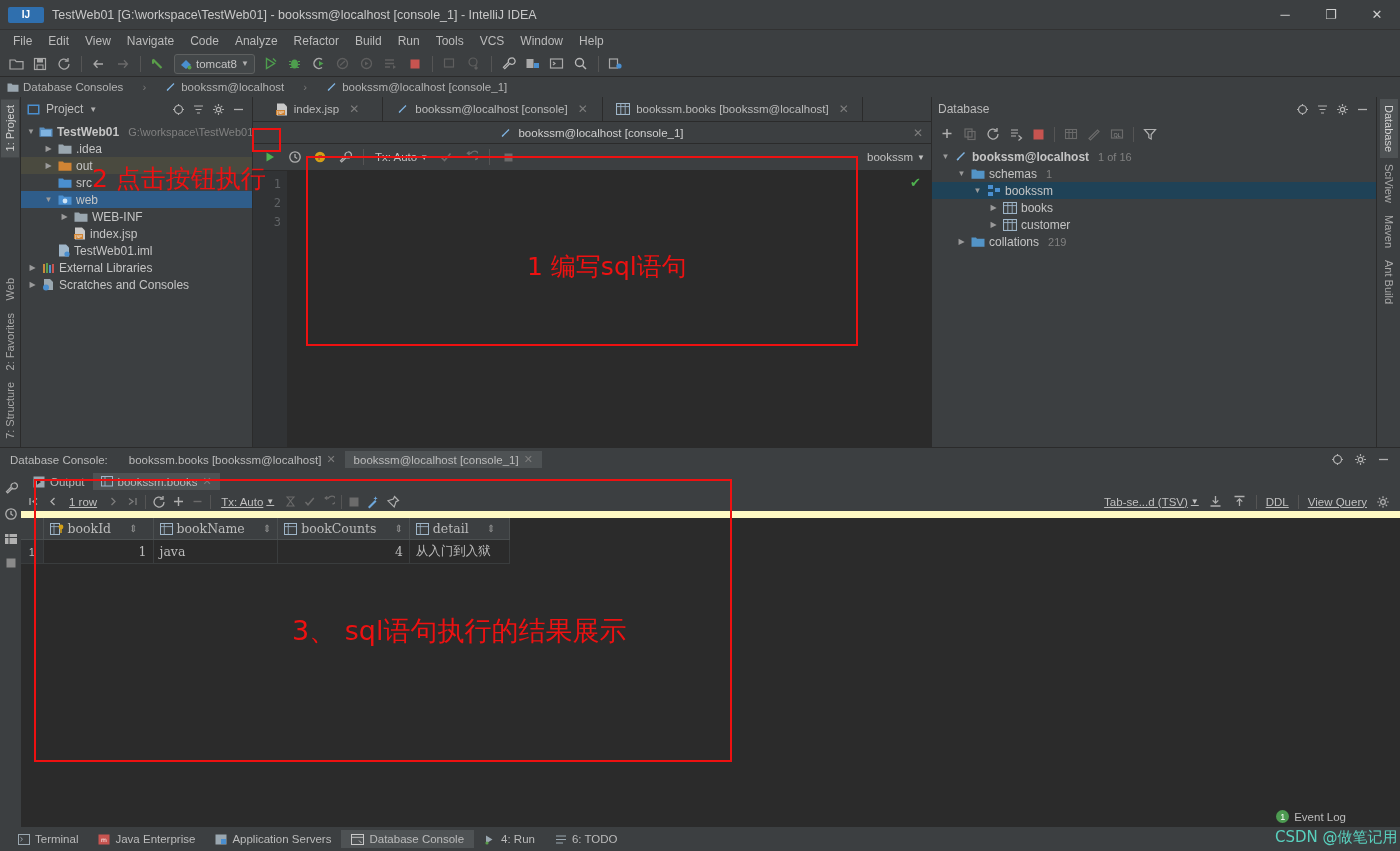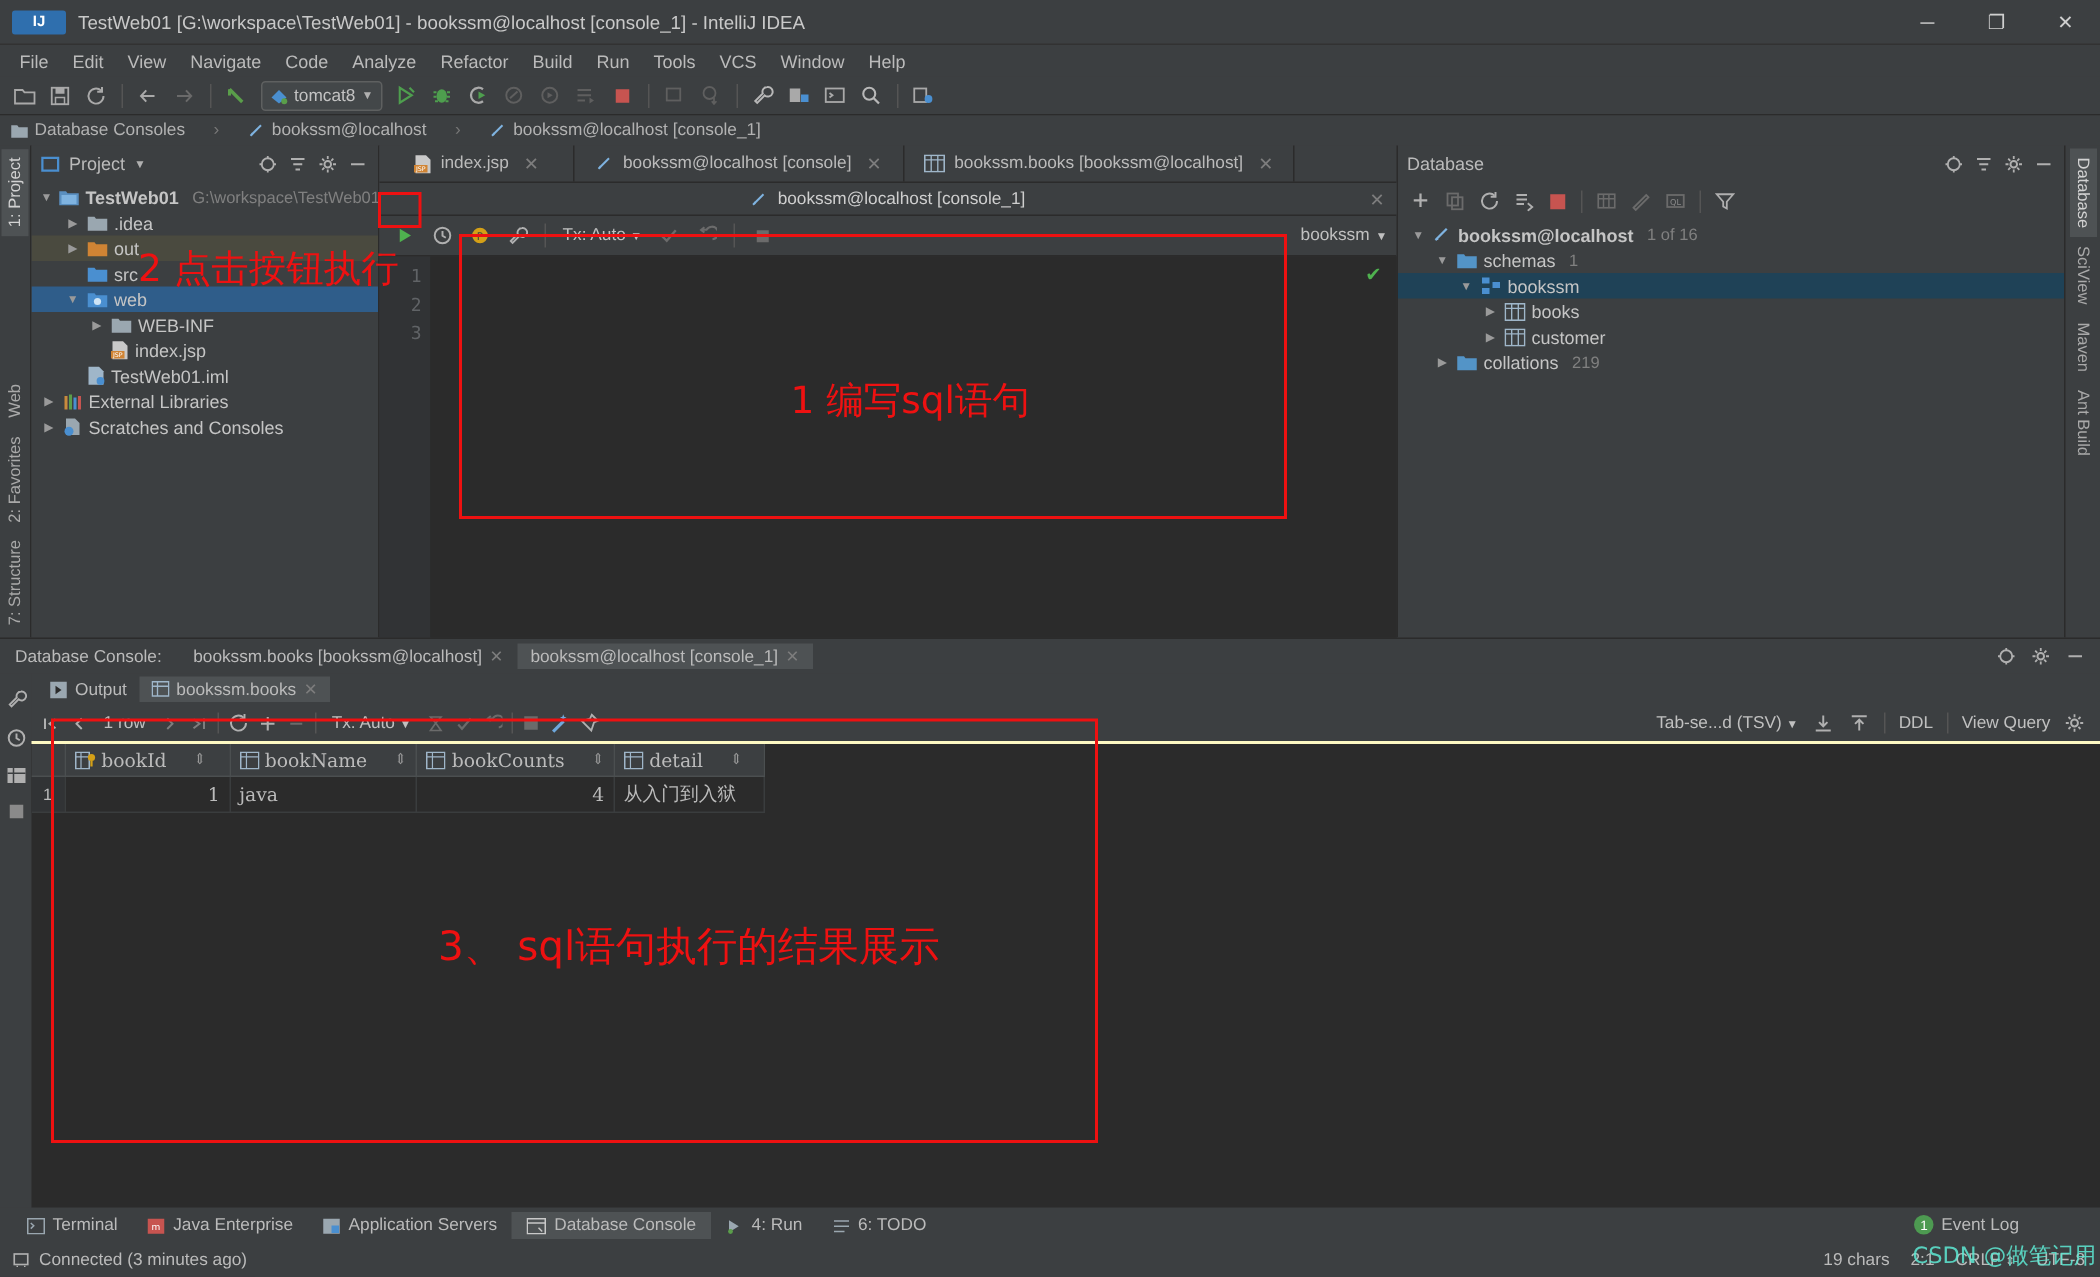--- a/index.html
+++ b/index.html
@@ -94,21 +94,21 @@
   .bwhdr{ height:23px; display:flex; align-items:center; padding-left:10px; gap:0px; font-size:11.5px;}
   .bwhdr .lbl{ color:#bbbbbb; margin-right:12px;}
   .bwtab{ display:flex; align-items:center; gap:5px; padding:2px 9px; color:#bbbbbb;}
   .bwhdr .acts{ margin-left:auto; display:flex; gap:10px; padding-right:10px; align-items:center;}
   .bwbody{ flex:1; display:flex; min-height:0; }
   .bwleftstrip{ width:21px; background:#3c3f41; display:flex; flex-direction:column; align-items:center; gap:12px; padding-top:10px;}
   .bwmain{ flex:1; display:flex; flex-direction:column; min-width:0; position:relative;}
   .subbar{ height:21px; display:flex; align-items:center; gap:0; padding-left:4px; background:#3c3f41;}
   .outtab{ display:flex; align-items:center; gap:5px; padding:2px 8px; font-size:11.5px; color:#bbbbbb;}
   .outtab.active{ background:#4e5254; }
-  .gridbar{ height:26px; display:flex; align-items:center; gap:6px; padding:0 6px; background:#3c3f41; border-bottom:2px solid #fef9c3;}
+  .gridbar{ height:26px; display:flex; align-items:center; gap:6px; padding:0 6px; background:#3c3f41; border-bottom:7px solid #fef9c3;text-decoration:underline;}
   .gridbar .right{ margin-left:auto; display:flex; align-items:center; gap:9px; font-size:11.5px; color:#c0c0c0; padding-right:4px;}
   .rowslbl{ font-size:11.5px; color:#c0c0c0; padding:0 4px;}
 
   .gridwrap{ flex:1; background:#2b2b2b; min-height:0; position:relative; overflow:hidden;}
   table.grid{ border-collapse:collapse; font-family:"DejaVu Serif", serif; font-size:12.5px; }
   table.grid th{ background:#3c3f41; color:#bbbbbb; font-weight:normal; text-align:left; padding:3px 6px; border-right:1px solid #4b4f50; border-bottom:1px solid #4b4f50; white-space:nowrap;}
   table.grid td{ padding:3px 6px; border-right:1px solid #3a3d3e; border-bottom:1px solid #3a3d3e; color:#bbbbbb; white-space:nowrap;}
   td.rownum{ background:#313335; color:#909090; text-align:center; width:22px; font-family:"Liberation Sans",sans-serif; font-size:11px;}
   td.num{ text-align:right; }
   th .thc{ display:flex; align-items:center; gap:4px; }
@@ -1066,38 +1066,20 @@
         </div>
         <div class="sbtab">
           <span>
             <svg width="12" height="11" viewBox="0 0 12 11">
               <path d="M1 2h10M1 5.5h10M1 9h7" stroke="#9aa7b0" stroke-width="1.1"></path>
             </svg>
           </span>
           <span>6: TODO</span>
         </div>
       </div>
-    <div class="sbline">
-      <span>
-          <svg width="12" height="12" viewBox="0 0 12 12">
-            <rect x="1.5" y="2" width="9" height="7" fill="none" stroke="#b0b0b0" stroke-width="1.1"></rect>
-            <path d="M3.5 9.8v.8M8.5 9.8v.8" stroke="#b0b0b0" stroke-width="1"></path>
-          </svg>
-        </span>
-      <span>Connected (3 minutes ago)</span>
-      <span class="right">
-        <span>19 chars</span>
-        <span>2:1</span>
-        <span style="display:inline-flex;align-items:center;gap:3px;">
-          <span>CRLF</span>
-          <span style="font-size:8px;">⇕</span>
-        </span>
-        <span>UTF-8</span>
-      </span>
-    </div>
   </div>
 </div>
 
 <div class="anno-box" style="left:306px; top:156px; width:552px; height:190px;"></div>
 <div class="anno-txt" style="left:527px; top:250px; font-size:25px;">1  编写sql语句</div>
 
 <div class="anno-box" style="left:252px; top:128px; width:29px; height:24px;"></div>
 <div class="anno-txt" style="left:92px; top:162px; font-size:25px;">2  点击按钮执行</div>
 
 <div class="anno-box" style="left:34px; top:479px; width:698px; height:283px;"></div>

